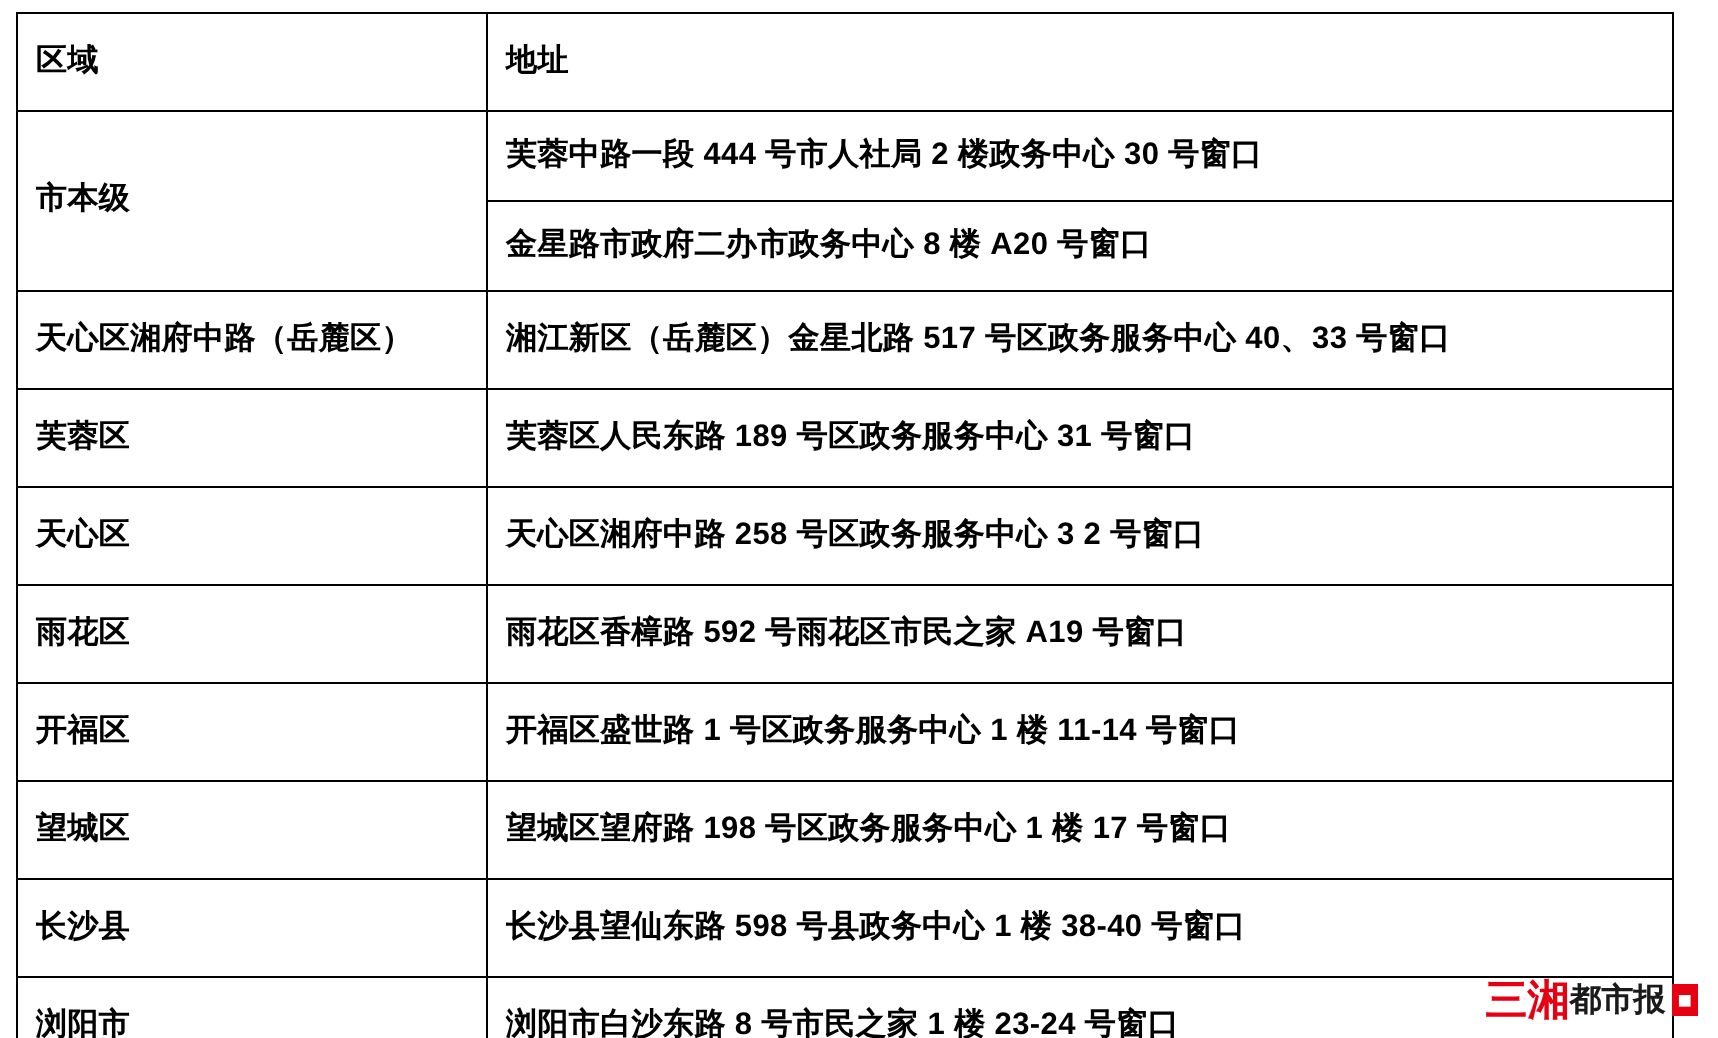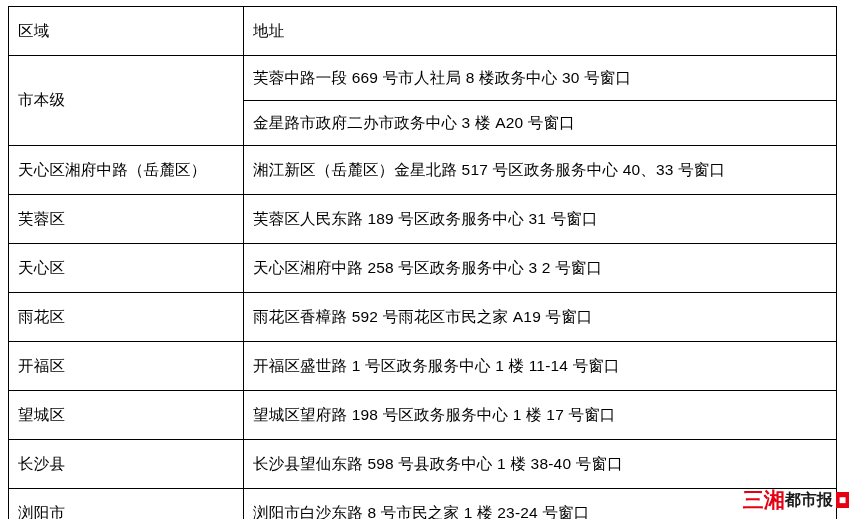--- a/index.html
+++ b/index.html
@@ -21,21 +21,21 @@
     width: 828px;
   }
   table.addr-table {
     border-collapse: collapse;
     width: 828px;
     table-layout: fixed;
   }
   table.addr-table td {
     border: 1px solid #000000;
     font-size: 15.5px;
-    font-weight: normal;
+    font-weight: bold;
     color: #000000;
     padding: 5px 8px 5px 9px;
     line-height: 1.35;
     vertical-align: middle;
     letter-spacing: 0.2px;
   }
   col.c1 { width: 235px; }
   col.c2 { width: 593px; }
 
   td.col-region {
@@ -93,24 +93,24 @@
       <col class="c2">
     </colgroup>
     <tbody>
       <tr class="header-row">
         <td class="col-region">区域</td>
         <td class="col-address">地址</td>
       </tr>
 
       <tr>
         <td class="col-region" rowspan="2">市本级</td>
-        <td class="col-address">芙蓉中路一段 669 号市人社局 8 楼政务中心 30 号窗口</td>
+        <td class="col-address">芙蓉中路一段 444 号市人社局 2 楼政务中心 30 号窗口</td>
       </tr>
       <tr>
-        <td class="col-address">金星路市政府二办市政务中心 3 楼 A20 号窗口</td>
+        <td class="col-address">金星路市政府二办市政务中心 8 楼 A20 号窗口</td>
       </tr>
 
       <tr class="tall-row">
         <td class="col-region">天心区湘府中路（岳麓区）</td>
         <td class="col-address">湘江新区（岳麓区）金星北路 517  号区政务服务中心 40、33 号窗口</td>
       </tr>
 
       <tr class="tall-row">
         <td class="col-region">芙蓉区</td>
         <td class="col-address">芙蓉区人民东路 189 号区政务服务中心 31 号窗口</td>

